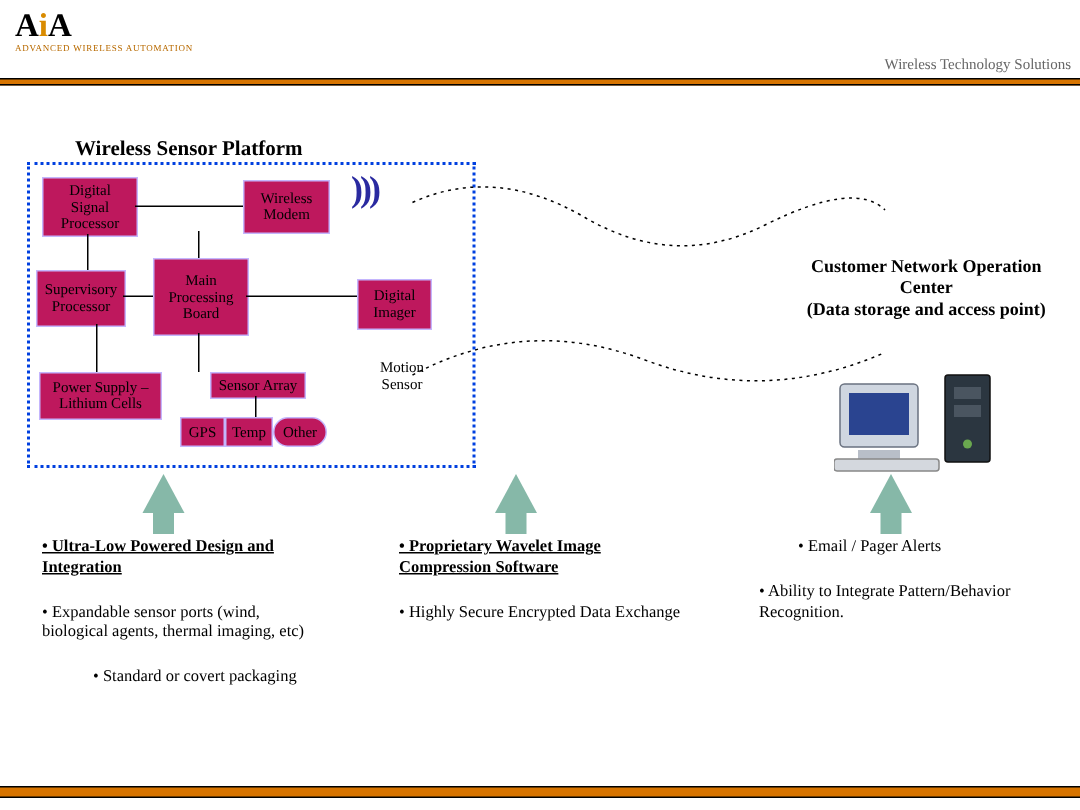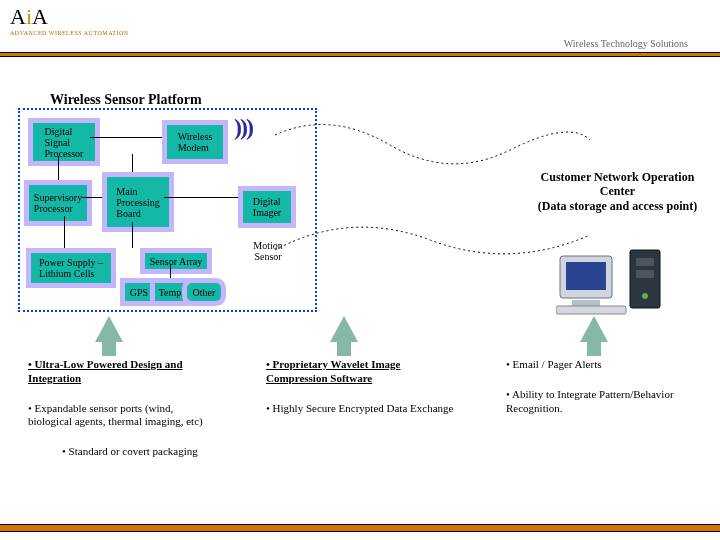--- a/index.html
+++ b/index.html
@@ -1,26 +1,26 @@
 <!DOCTYPE html>
 <html><head>
 <meta charset="utf-8">
 <style>
 html,body{margin:0;padding:0;width:720px;height:540px;font-family:"Times New Roman",serif;background:#fff;overflow:hidden}
 .page{position:relative;width:720px;height:540px}
-.logo{position:absolute;left:10px;top:4px;font-weight:normal;font-size:22px;color:#000}
+.logo{position:absolute;left:10px;top:4px;font-weight:bold;font-size:22px;color:#000}
 .logo .dot{color:#d98b00}
 .logo-sub{position:absolute;left:10px;top:30px;font-size:6px;letter-spacing:0.5px;color:#b86a00}
-.hdr-right{position:absolute;right:32px;top:38px;font-size:10px;color:#666;font-family:"Times New Roman",serif}
+.hdr-right{position:absolute;right:6px;top:38px;font-size:10px;color:#666;font-family:"Times New Roman",serif}
 .stripe1{position:absolute;left:0;top:52px;width:720px;height:3px;background:#d77400;border-top:1px solid #000;border-bottom:1px solid #000}
 .title{position:absolute;left:0;top:64px;width:720px;text-align:center;font-size:20px;font-weight:bold}
 .subhdr{position:absolute;left:50px;top:92px;font-size:14px;font-weight:bold}
 .dashbox{position:absolute;border:2px dotted #0040e0}
 .platform{left:18px;top:108px;width:295px;height:200px}
-.blk{position:absolute;border:5px solid #c4b5fd;font-size:10px;text-align:left;display:flex;align-items:center;justify-content:center;background:#14b8a6;line-height:1.1}
+.blk{position:absolute;border:1px solid #c4b5fd;font-size:10px;text-align:center;display:flex;align-items:center;justify-content:center;background:#be185d;line-height:1.1}
 .dsp{left:28px;top:118px;width:62px;height:38px}
 .modem{left:162px;top:120px;width:56px;height:34px}
 .sup{left:24px;top:180px;width:58px;height:36px}
 .mpb{left:102px;top:172px;width:62px;height:50px}
 .imager{left:238px;top:186px;width:48px;height:32px}
 .psu{left:26px;top:248px;width:80px;height:30px}
 .sarr{left:140px;top:248px;width:62px;height:16px}
 .gps{left:120px;top:278px;width:28px;height:18px}
 .temp{left:150px;top:278px;width:30px;height:18px}
 .other{left:182px;top:278px;width:34px;height:18px}
@@ -117,18 +117,18 @@
   <div class="bullets col1">
     <p><span class="under" style="white-space: pre-line;">• Ultra-Low Powered Design and Integration</span></p>
     <p style="white-space: pre-line;">• Expandable sensor ports (wind, biological agents, thermal imaging, etc)</p>
     <p style="white-space: pre-line; margin-left: 34px;">• Standard or covert packaging</p>
   </div>
   <div class="bullets col2">
     <p><span class="under" style="white-space: pre-line;">• Proprietary Wavelet Image Compression Software</span></p>
     <p style="white-space: pre-line;">• Highly Secure Encrypted Data Exchange</p>
   </div>
   <div class="bullets col3">
-    <p style="white-space: pre-line;">• Email / Pager Alerts</p>
+    <p style="white-space: pre-line; margin-left: 26px;">• Email / Pager Alerts</p>
     <p style="white-space: pre-line;">• Ability to Integrate Pattern/Behavior Recognition.</p>
   </div>
 
   <div class="stripe2"></div>
 </div>
 
 </body></html>

